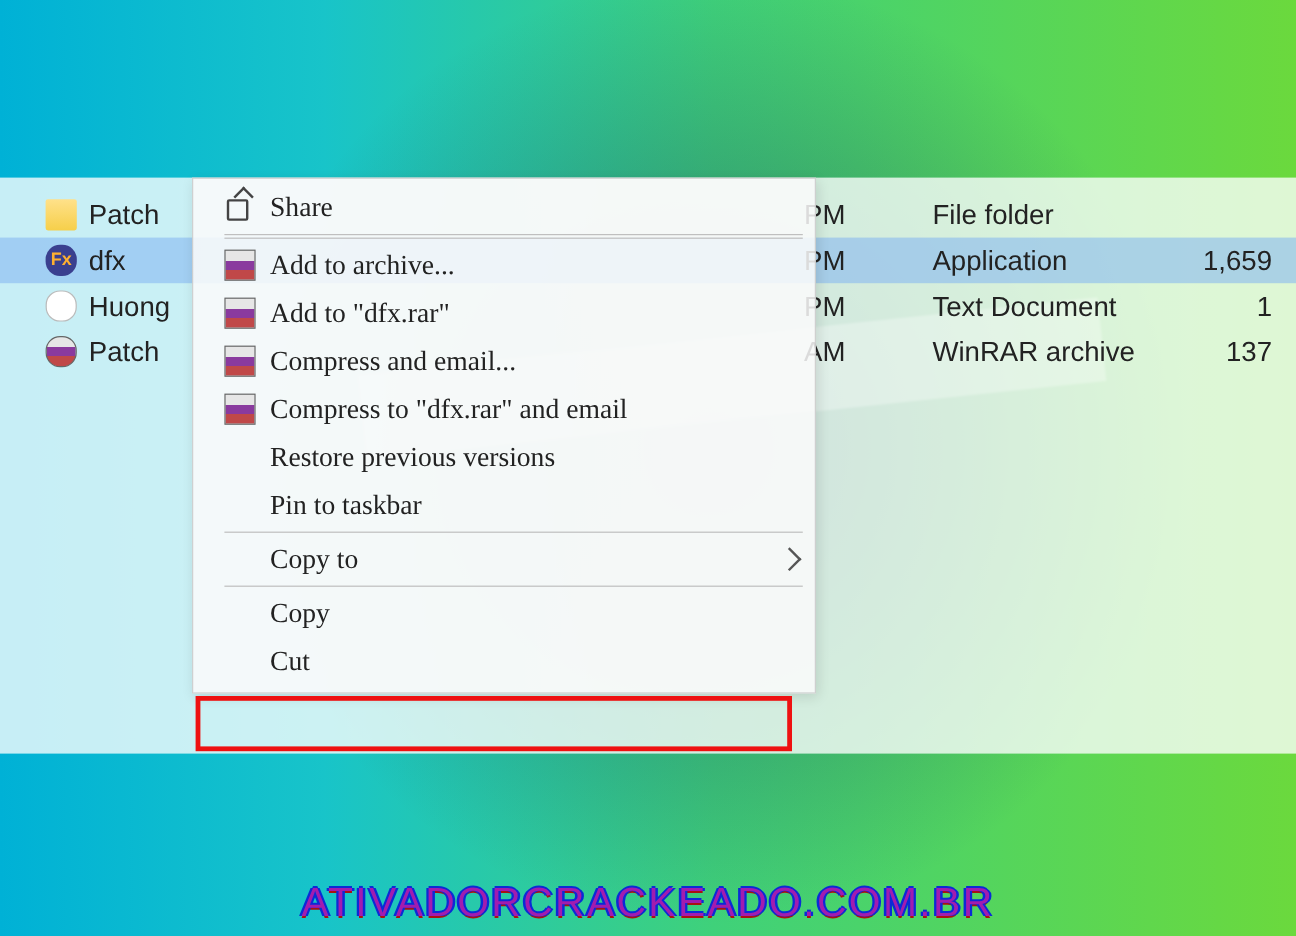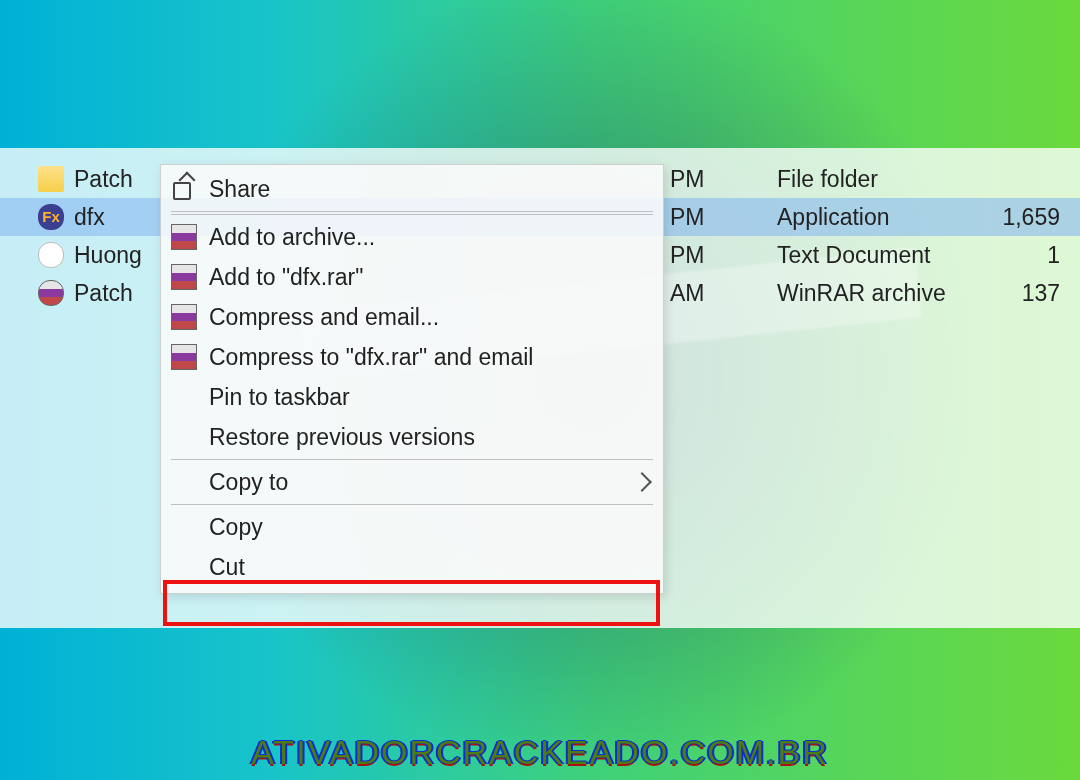--- a/index.html
+++ b/index.html
@@ -40,25 +40,26 @@
   .ico{width:26px;height:26px;display:inline-block;vertical-align:middle;border-radius:12px;}
   .ico-folder{background:linear-gradient(#ffe18a,#f6cf4a);border-radius:2px;}
   .ico-fx{background:#3a3f8f;color:#ffb030;font-size:15px;font-weight:bold;line-height:26px;text-align:center;}
   .ico-txt{background:#fff;border:1px solid #bbb;box-sizing:border-box;}
   .ico-rar{
     background:linear-gradient(#e6e6e6 0 35%,#8a3a9e 35% 65%,#c04848 65% 100%);
     border:1px solid #666;box-sizing:border-box;
   }
   
   .menu{
-    position:absolute;left:160px;top:16px;width:502px;
+    position:absolute;left:160px;top:0;width:502px;
     background:rgba(250,250,250,0.86);
     border:1px solid rgba(180,180,180,0.6);
     box-shadow:2px 3px 10px rgba(0,0,0,0.12);
-    padding:4px 0 6px 0;
+    padding:4px 0 6px 16px;
+    font-family:Liberation Serif, serif;
   }
   .mi{
     display:flex;align-items:center;height:40px;font-size:23px;color:#222;
     padding-left:48px;position:relative;
   }
   .mi .mico{position:absolute;left:10px;width:26px;height:26px;}
   .sep{height:1px;background:#bfbfbf;margin:2px 10px;}
   .chev{
     position:absolute;right:14px;
     width:12px;height:12px;border-top:2px solid #555;border-right:2px solid #555;
@@ -73,21 +74,21 @@
   }
   
   .hl{
     position:absolute;border:4px solid #e11;box-sizing:border-box;
   }
   
   .wm{
     position:absolute;left:0;right:0;bottom:8px;text-align:center;
     font-family:Impact,"Arial Black",sans-serif;
     font-size:34px;letter-spacing:2px;
-    color:#4d7c0f;
+    color:#a21caf;
     text-shadow:-2px 0 #0b2bd6,2px 0 #0b2bd6,0 2px #a11,0 -1px #0b2bd6;
   }
 </style>
 </head>
 <body>
 
 <div class="bg"></div>
 <div class="flagband"></div>
 
 <div class="panel">
@@ -148,24 +149,24 @@
     <div class="mi">
       <span class="mico ico-rar"></span>
       <span>Compress and email...</span>
     </div>
     <div class="mi">
       <span class="mico ico-rar"></span>
       <span>Compress to "dfx.rar" and email</span>
     </div>
 
     <div class="mi">
-      <span>Pin to taskbar</span>
+      <span>Restore previous versions</span>
     </div>
     <div class="mi">
-      <span>Restore previous versions</span>
+      <span>Pin to taskbar</span>
     </div>
     <div class="sep"></div>
 
     <div class="mi">
       <span>Copy to</span>
       <span class="chev"></span>
     </div>
     <div class="sep"></div>
 
     <div class="mi" style="position:relative;">

